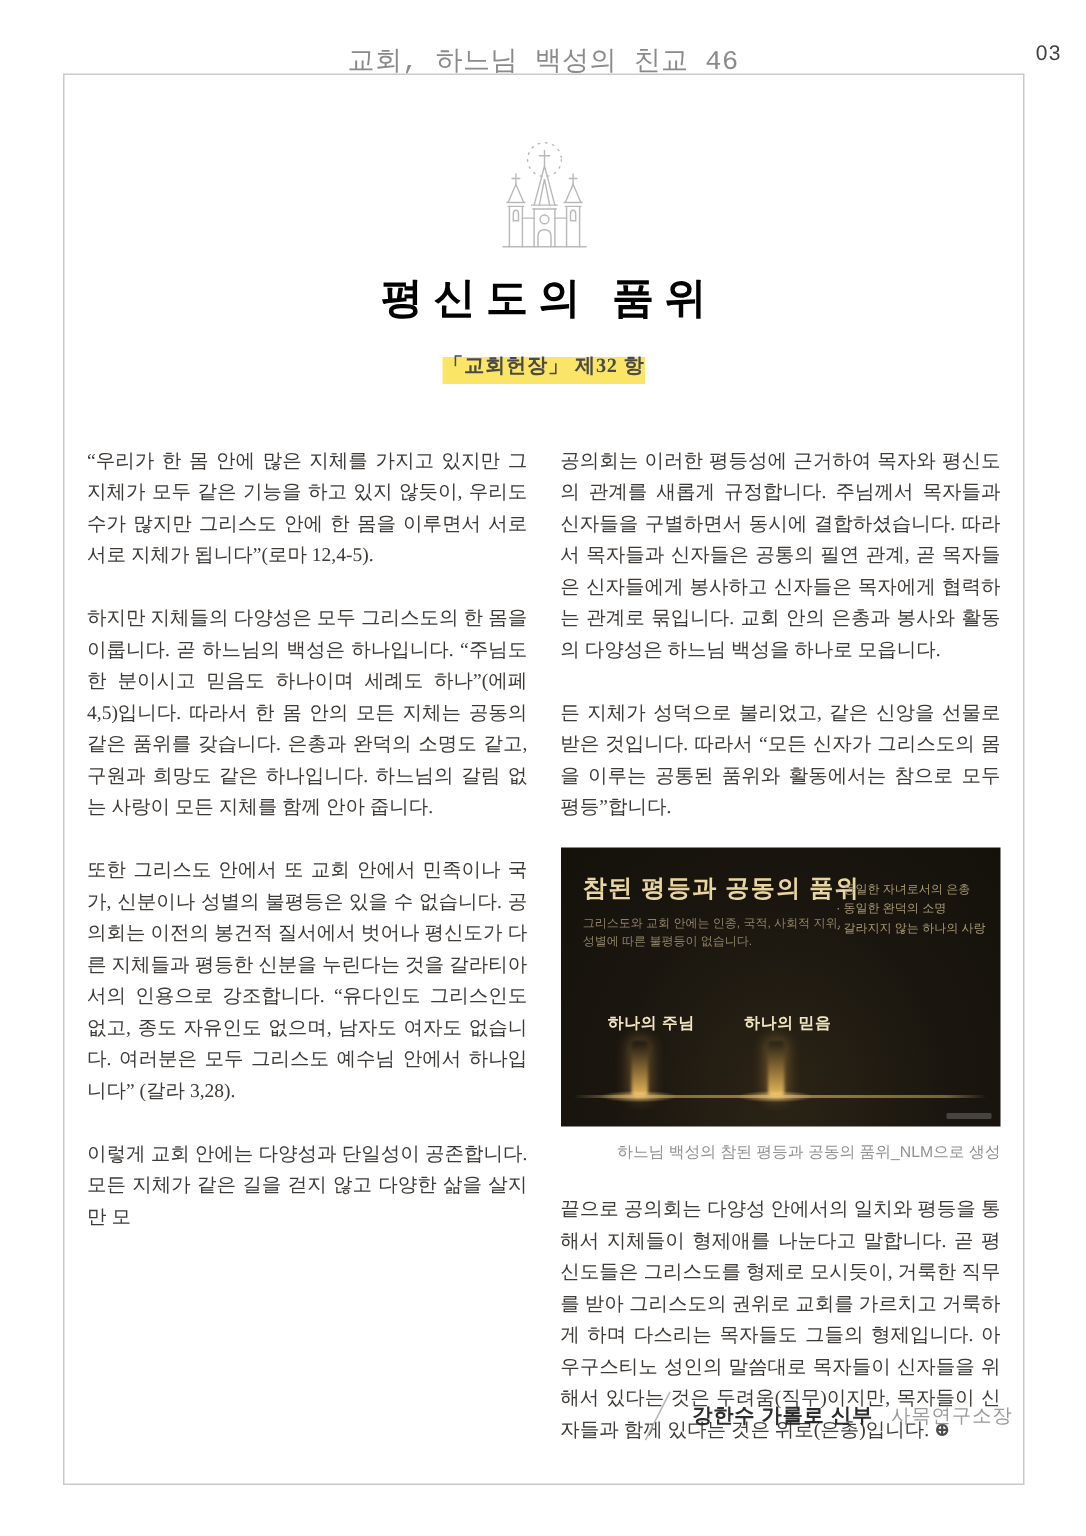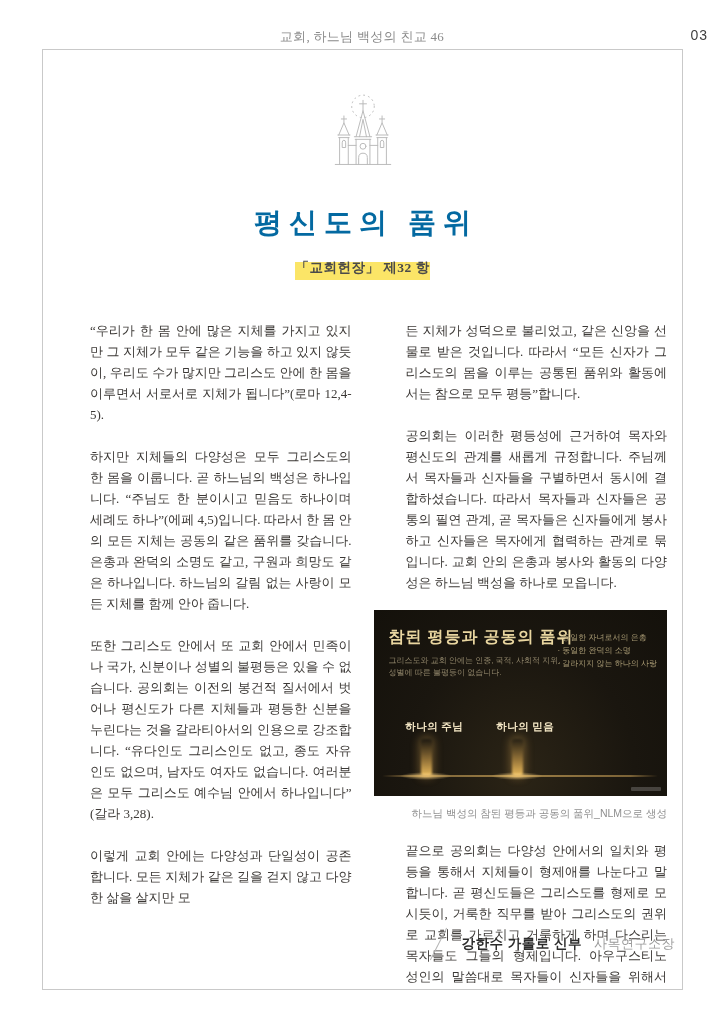--- a/index.html
+++ b/index.html
@@ -9,53 +9,53 @@
     font-family:"Liberation Serif","DejaVu Serif",serif;
     position:relative;
     overflow:hidden;
   }
   
   .running-head {
     position:absolute; top:28px; left:0; width:724px; height:18px;
   }
   .running-title {
     position:absolute; left:0; right:0; text-align:center;
-    font-family:Liberation Serif, serif;
-    font-size:13px; color:#8a8a8a; letter-spacing:.3px;
+    font-family:Liberation Mono, monospace;
+    font-size:18px; color:#8a8a8a; letter-spacing:.3px;
   }
   .page-number {
     position:absolute; right:16px; top:-1px;
     font-family:"Liberation Sans","DejaVu Sans",sans-serif;
     font-size:14px; color:#3f3f3f; letter-spacing:1px;
   }
   
   .page-box {
     position:absolute; left:42px; top:49px; width:641px; height:941px;
     border:1px solid #c9c9c9; background:#fff; overflow:hidden;
   }
   .church-icon { display:block; margin:40px auto 0; }
   .article-title {
-    margin-top:24px; text-align:center;
-    font-size:28px; font-weight:700; color:#0369a1;
+    margin-top:0; text-align:center;
+    font-size:28px; font-weight:700; color:#000000;
     letter-spacing:7px; text-indent:7px;
   }
   .article-subtitle { margin-top:15px; text-align:center; }
   .subtitle-highlight {
     display:inline-block; padding:2px 0 3px;
     background:linear-gradient(180deg, rgba(0,0,0,0) 22%, #fbe567 22%);
     font-size:13.5px; font-weight:700; color:#4a4a4a; letter-spacing:.5px;
   }
   
   .columns {
     display:flex; gap:22px; padding:0 15px; margin-top:40px;
   }
   .col { flex:1 1 0; min-width:0; }
   .body-p {
     font-size:13px; line-height:21px; color:#3c3936;
-    text-align:justify; margin-bottom:21px;margin-left:32px;
+    text-align:justify; margin-bottom:21px;
   }
   .body-p:last-child { margin-bottom:0; }
   .endmark { font-size:13px; color:#4a4a4a; font-weight:700; }
   
   .figure {
     position:relative; width:100%; height:186px; margin:-4px 0 9px;
     background:radial-gradient(ellipse at 50% 88%, #2b2416 0%, #1a160f 55%, #14110b 100%);
     overflow:hidden;
   }
   .figure-title-block { position:absolute; top:17px; left:15px; }
@@ -157,22 +157,22 @@
   <div class="columns">
 
     <div class="col">
       <p class="body-p">“우리가 한 몸 안에 많은 지체를 가지고 있지만 그 지체가 모두 같은 기능을 하고 있지 않듯이, 우리도 수가 많지만 그리스도 안에 한 몸을 이루면서 서로서로 지체가 됩니다”(로마 12,4-5).</p>
       <p class="body-p">하지만 지체들의 다양성은 모두 그리스도의 한 몸을 이룹니다. 곧 하느님의 백성은 하나입니다. “주님도 한 분이시고 믿음도 하나이며 세례도 하나”(에페 4,5)입니다. 따라서 한 몸 안의 모든 지체는 공동의 같은 품위를 갖습니다. 은총과 완덕의 소명도 같고, 구원과 희망도 같은 하나입니다. 하느님의 갈림 없는 사랑이 모든 지체를 함께 안아 줍니다.</p>
       <p class="body-p">또한 그리스도 안에서 또 교회 안에서 민족이나 국가, 신분이나 성별의 불평등은 있을 수 없습니다. 공의회는 이전의 봉건적 질서에서 벗어나 평신도가 다른 지체들과 평등한 신분을 누린다는 것을 갈라티아서의 인용으로 강조합니다. “유다인도 그리스인도 없고, 종도 자유인도 없으며, 남자도 여자도 없습니다. 여러분은 모두 그리스도 예수님 안에서 하나입니다” (갈라 3,28).</p>
       <p class="body-p">이렇게 교회 안에는 다양성과 단일성이 공존합니다. 모든 지체가 같은 길을 걷지 않고 다양한 삶을 살지만 모</p>
     </div>
 
     <div class="col">
+      <p class="body-p">공의회는 이러한 평등성에 근거하여 목자와 평신도의 관계를 새롭게 규정합니다. 주님께서 목자들과 신자들을 구별하면서 동시에 결합하셨습니다. 따라서 목자들과 신자들은 공통의 필연 관계, 곧 목자들은 신자들에게 봉사하고 신자들은 목자에게 협력하는 관계로 묶입니다. 교회 안의 은총과 봉사와 활동의 다양성은 하느님 백성을 하나로 모읍니다.</p>
       <p class="body-p">든 지체가 성덕으로 불리었고, 같은 신앙을 선물로 받은 것입니다. 따라서 “모든 신자가 그리스도의 몸을 이루는 공통된 품위와 활동에서는 참으로 모두 평등”합니다.</p>
-      <p class="body-p">공의회는 이러한 평등성에 근거하여 목자와 평신도의 관계를 새롭게 규정합니다. 주님께서 목자들과 신자들을 구별하면서 동시에 결합하셨습니다. 따라서 목자들과 신자들은 공통의 필연 관계, 곧 목자들은 신자들에게 봉사하고 신자들은 목자에게 협력하는 관계로 묶입니다. 교회 안의 은총과 봉사와 활동의 다양성은 하느님 백성을 하나로 모읍니다.</p>
 
       <div class="figure">
         <div class="figure-title-block">
           <div class="figure-title">참된 평등과 공동의 품위</div>
           <div class="figure-subtitle">
             <div>그리스도와 교회 안에는 인종, 국적, 사회적 지위,</div>
             <div>성별에 따른 불평등이 없습니다.</div>
           </div>
         </div>
         <div class="figure-bullets">

